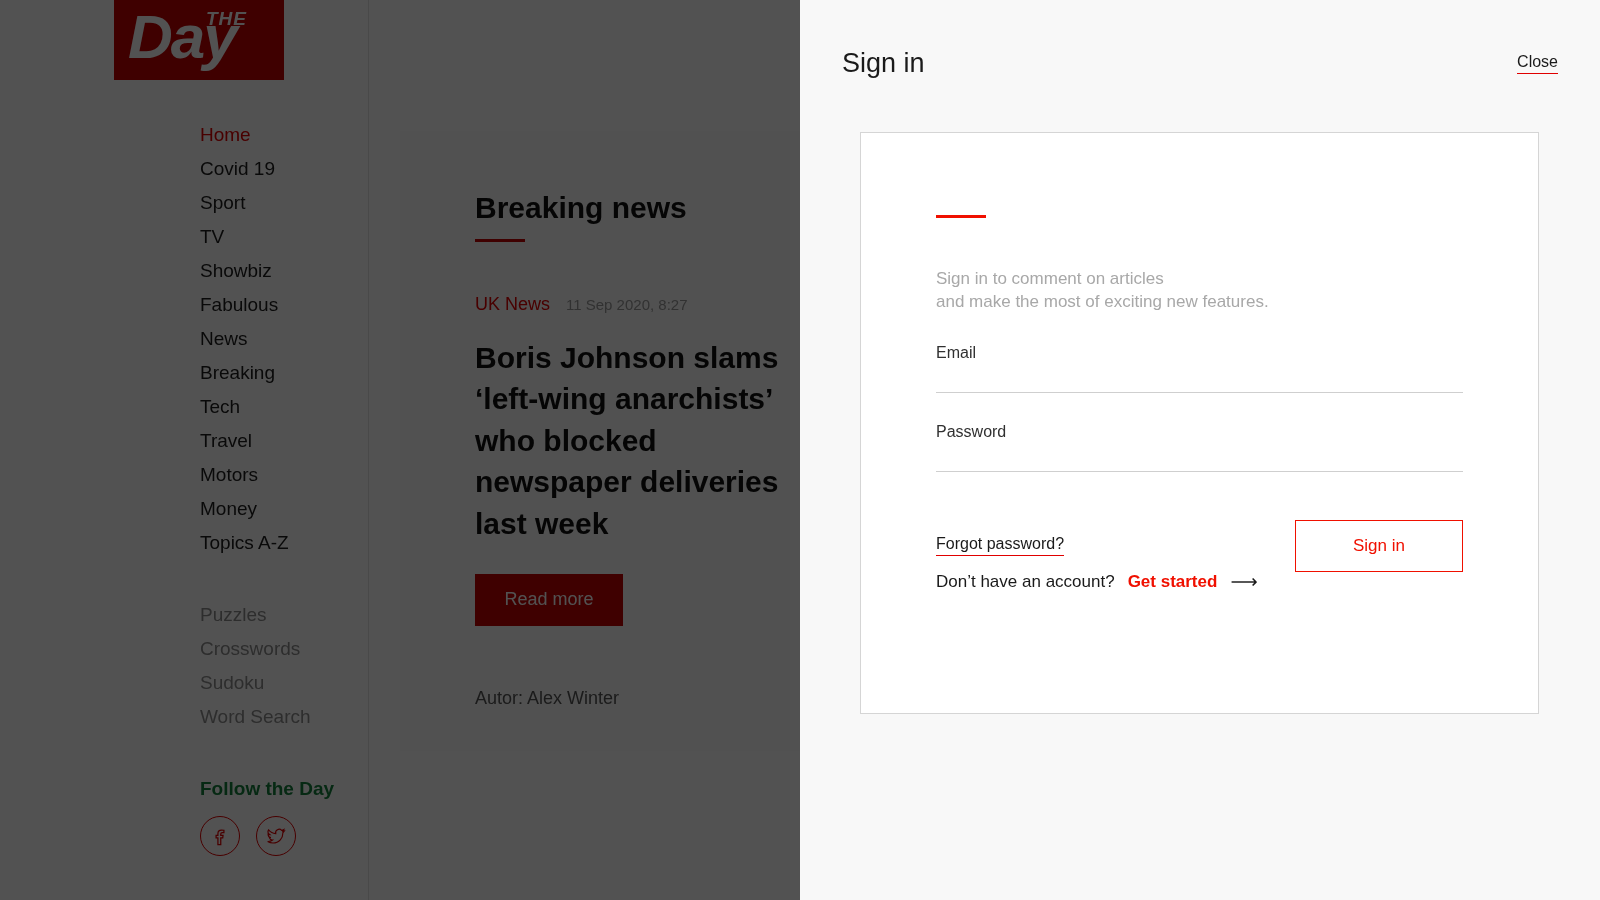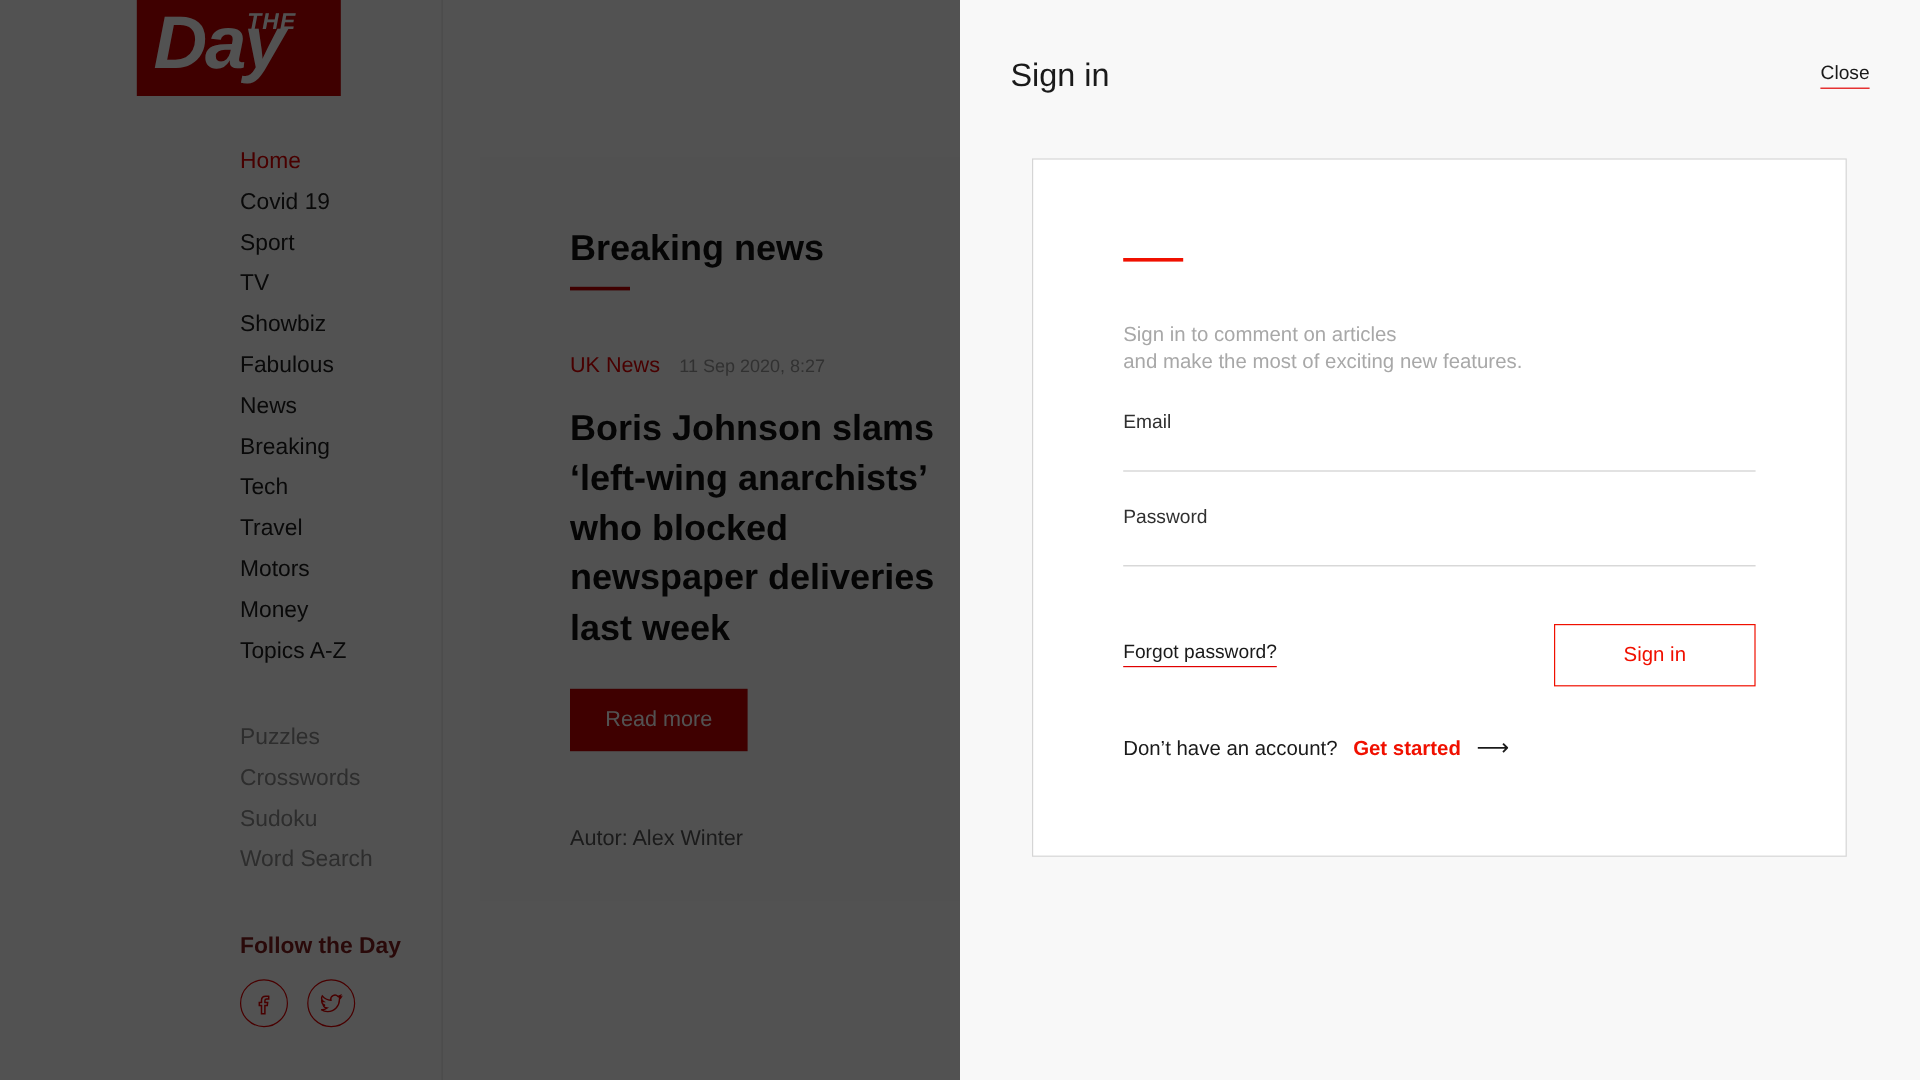--- a/index.html
+++ b/index.html
@@ -82,21 +82,21 @@
   .nav-sub {
     margin-top: 38px;
     padding-left: 200px;
   }
   .nav-sub .nav-item { color: #8d8d8d; }
   .follow {
     margin-top: 44px;
     padding-left: 200px;
   }
   .follow-title {
-    color: #7f1d1d;
+    color: #15803d;
     font-size: 19px;
     font-weight: bold;
     margin-bottom: 16px;
   }
   .social-row { display: flex; gap: 16px; }
   .social-icon {
     width: 38px; height: 38px;
     border: 1.6px solid #e00000;
     border-radius: 50%;
     display: flex;
@@ -282,21 +282,20 @@
     width: 168px;
     height: 52px;
     background: #ffffff;
     border: 1.5px solid #f01000;
     color: #f01000;
     font-size: 17px;
     font-family: "Liberation Sans", sans-serif;
     cursor: pointer;
   }
   .signup-row {
-    margin-top: 42px;
     display: flex;
     align-items: center;
     gap: 13px;
     font-size: 17px;
     color: #1a1a1a;
   }
   .get-started {
     color: #f01000;
     font-weight: bold;
     text-decoration: none;

